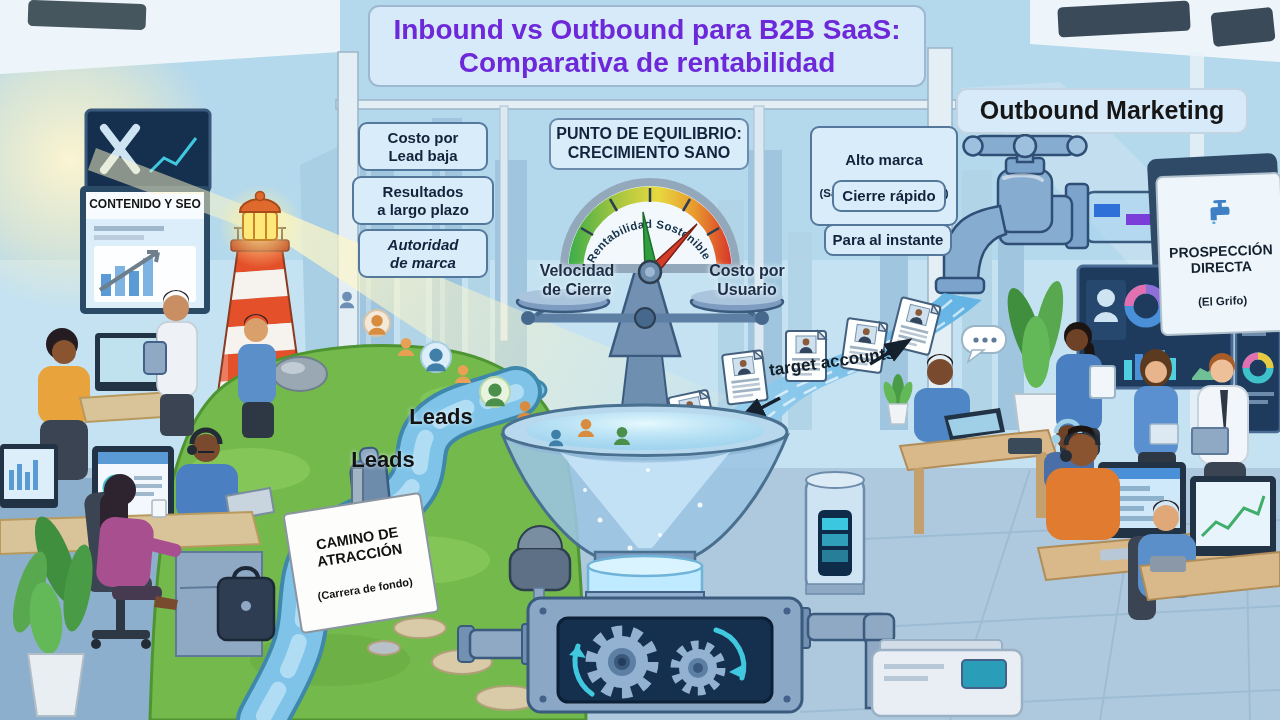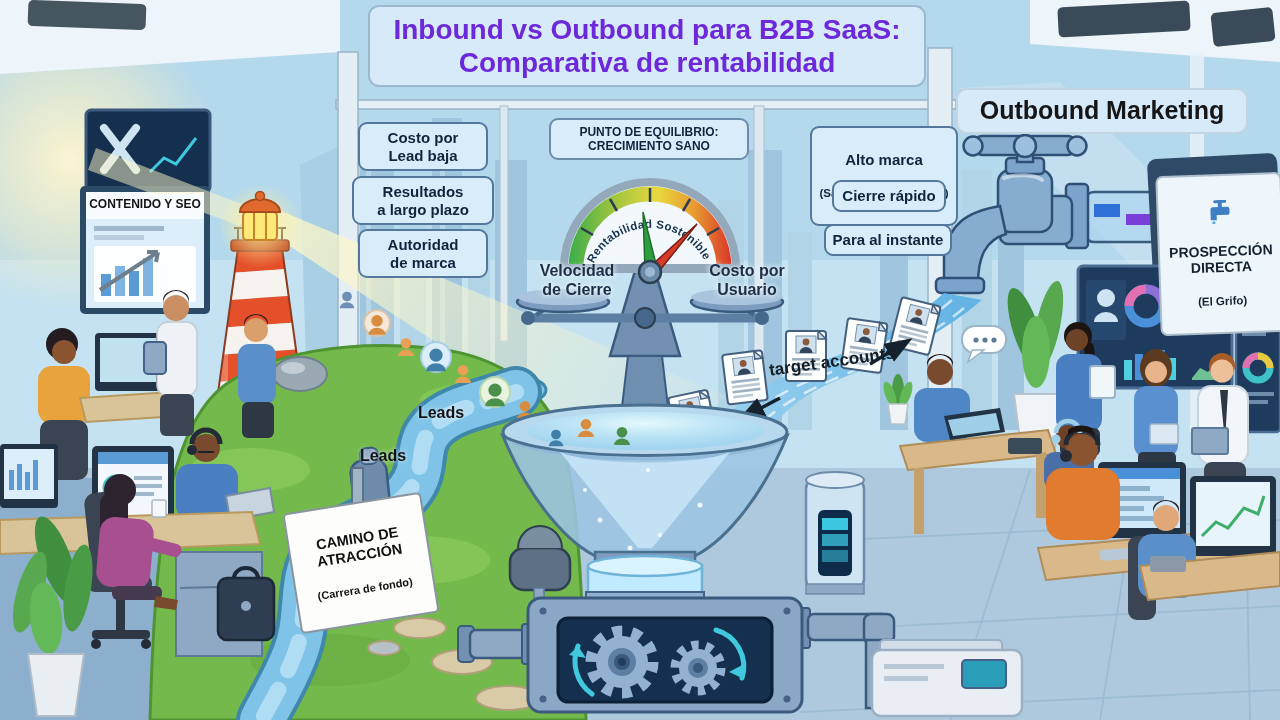--- a/index.html
+++ b/index.html
@@ -8,25 +8,25 @@
   .canvas svg.scene{position:absolute;left:0;top:0;z-index:1;}
   .lbl{position:absolute;z-index:6;font-weight:700;text-align:center;
        white-space:pre-line;color:#13202e;line-height:1.18;}
   .box{background:#d6eafa;border:2px solid #9db9cf;border-radius:11px;}
   .chip{background:#d8ecfa;border:2px solid #54789c;border-radius:9px;color:#12233c;}
   .title-box{left:368px;top:5px;width:546px;padding:6px 4px;font-size:28px;color:#6d28d9;}
   .hdr{padding:6px 0;font-size:25px;color:#161616;border:2px solid #c3d4e2;}
   .hdr-in{left:36px;top:77px;width:292px;}
   .hdr-out{left:956px;top:88px;width:288px;}
   .chip-s{font-size:15px;padding:5px 2px;}
-  .eq-chip{left:549px;top:118px;width:192px;font-size:12px;padding:5px 2px;border-color:#6d8cab;}
+  .eq-chip{left:549px;top:118px;width:192px;font-size:16px;padding:5px 2px;border-color:#6d8cab;}
   .t-main{display:block;font-size:15px;}
   .t-sub{display:block;font-size:11.5px;}
   .scale-lbl{font-size:16px;color:#1c2e48;text-shadow:0 0 4px #eaf4fb,0 0 6px #eaf4fb;}
-  .leads{font-size:16px;color:#131313;text-shadow:0 0 4px #d9eef8;}
+  .leads{font-size:22px;color:#131313;text-shadow:0 0 4px #d9eef8;}
   .sign-white{background:#fdfdfb;border:2px solid #8a95a0;border-radius:5px;color:#111;}
   .camino{left:291px;top:502px;width:132px;padding:7px 2px;transform:rotate(-9deg);}
   .camino .s1{font-size:14.5px;display:block;}
   .camino .s2{font-size:11px;display:block;}
   .funnel-lbl{left:556px;top:477px;width:180px;font-size:21px;color:#0e2545;}
   .target-lbl{left:748px;top:352px;width:168px;font-size:17px;color:#141e28;transform:rotate(-8deg);}
   .prosp{left:1158px;top:174px;width:118px;padding:5px 2px;background:#eef5fb;
          border:2px solid #aebecb;border-radius:7px;transform:rotate(-2deg);}
   .prosp .s1{font-size:14px;display:block;}
   .prosp .s2{font-size:11.5px;display:block;}
@@ -625,21 +625,21 @@
 
 <div class="lbl box title-box">Inbound vs Outbound para B2B SaaS:
 Comparativa de rentabilidad</div>
 
 <div class="lbl box hdr hdr-out">Outbound Marketing</div>
 
 <div class="lbl chip chip-s" style="left:358px;top:122px;width:122px;">Costo por
 Lead baja</div>
 <div class="lbl chip chip-s" style="left:352px;top:176px;width:134px;">Resultados
 a largo plazo</div>
-<div class="lbl chip chip-s" style="left:358px;top:229px;width:122px;">Autoridad
+<div class="lbl chip chip-s" style="left:358px;top:229px;width:122px;font-style:italic;">Autoridad
 de marca</div>
 
 <div class="lbl chip eq-chip">PUNTO DE EQUILIBRIO:
 CRECIMIENTO SANO</div>
 
 <div class="lbl chip" style="left:810px;top:126px;width:144px;padding:4px 0;">
   <span class="t-main">Alto marca</span>
   <span class="t-sub">(Salarios/Herramientas)</span>
 </div>
 <div class="lbl chip chip-s" style="left:832px;top:180px;width:106px;">Cierre rápido</div>

